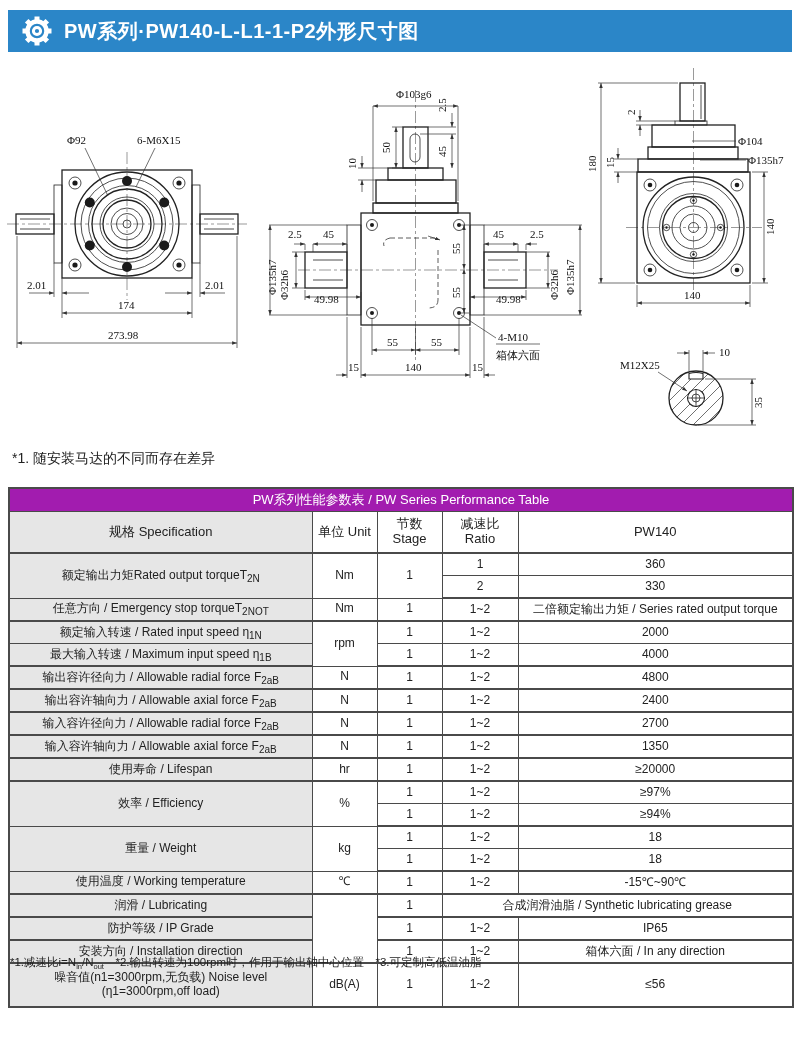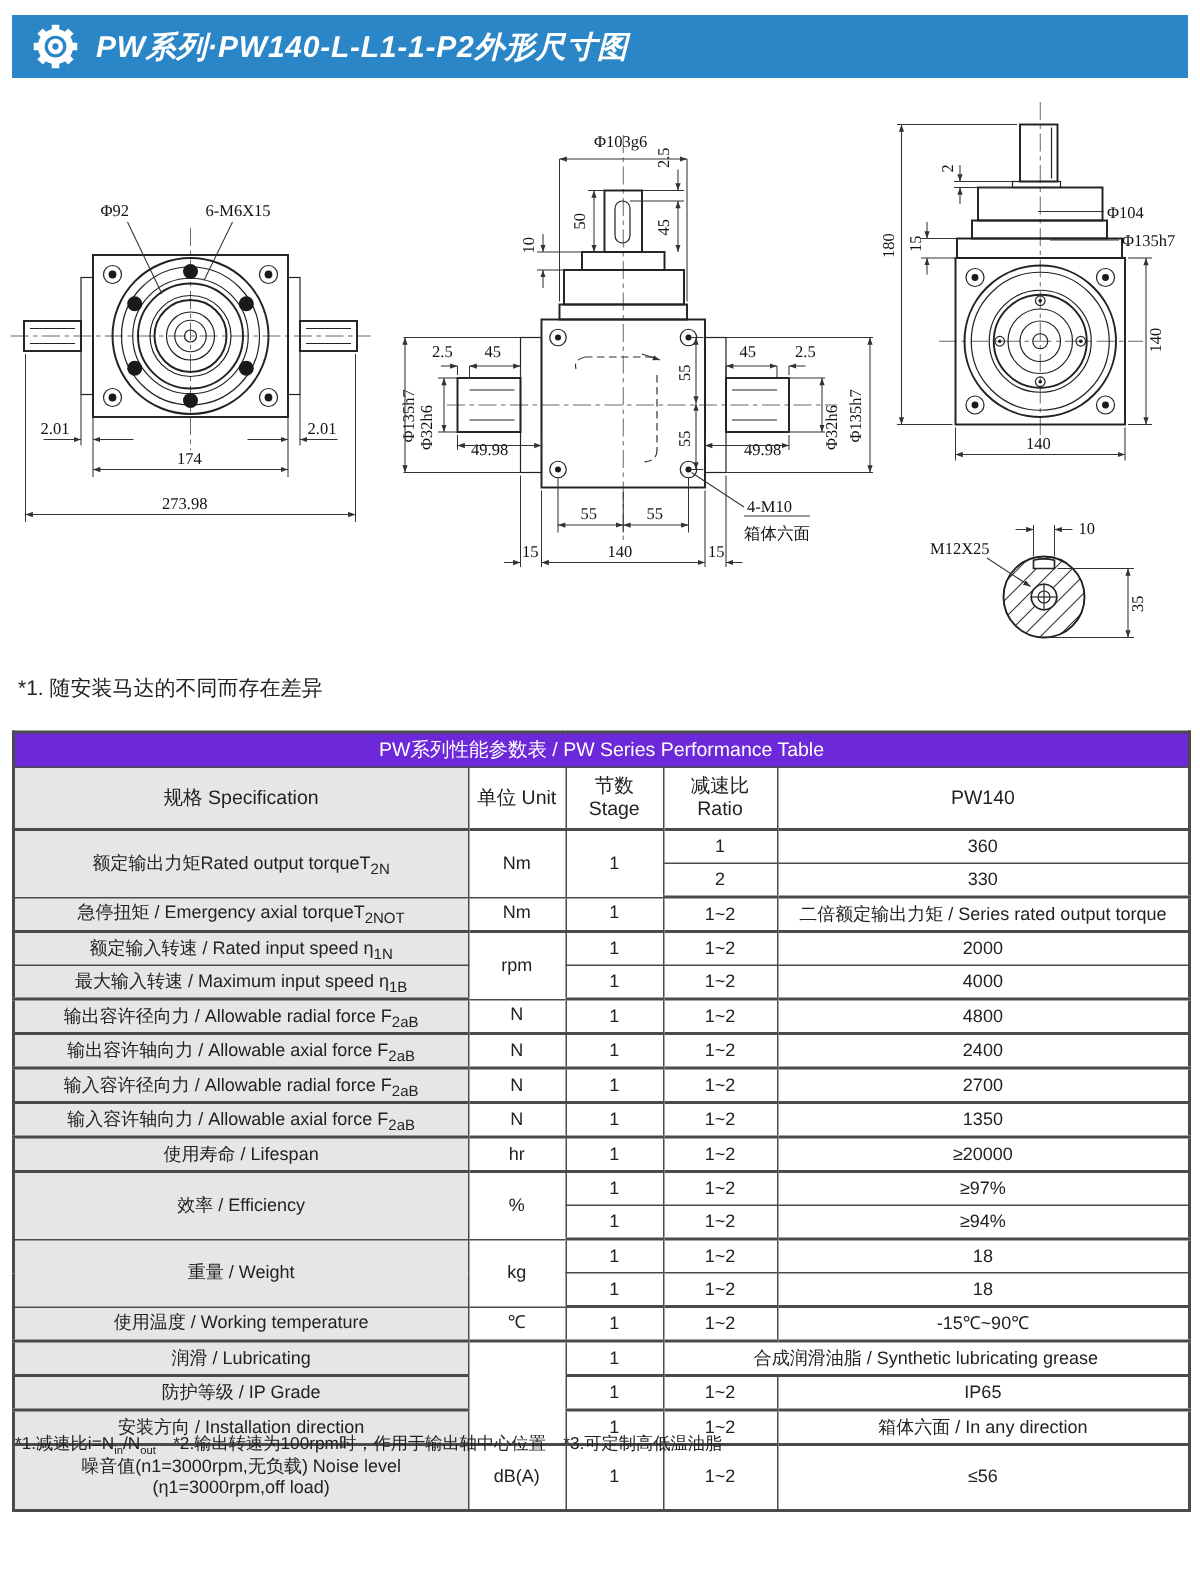--- a/index.html
+++ b/index.html
@@ -1,38 +1,38 @@
 <!DOCTYPE html>
 <html><head>
 <meta charset="utf-8">
 <style>
   html,body{margin:0;padding:0;}
   body{width:800px;height:1050px;background:#fff;position:relative;font-family:"Liberation Sans",sans-serif;color:#222;}
   
   .hdr{position:absolute;left:8px;top:10px;width:784px;height:42px;background:#2b86c8;color:#fff;
        display:flex;align-items:center;gap:10px;padding-left:12px;box-sizing:border-box;}
-  .hdr .title{font-size:20px;font-weight:bold;letter-spacing:.5px;font-style:italic;}
+  .hdr .title{font-size:20px;font-weight:bold;letter-spacing:.5px;}
   
   svg.draw{position:absolute;overflow:visible;}
   .o{fill:none;stroke:#222;stroke-width:1.3;}
   .t{fill:none;stroke:#222;stroke-width:0.8;}
   .w{fill:#fff;stroke:#222;stroke-width:1.1;}
   .d{stroke:#333;stroke-width:0.7;fill:none;}
   .cl{stroke:#555;stroke-width:0.6;stroke-dasharray:12 3 3 3;fill:none;}
   .dash{stroke:#333;stroke-width:0.8;stroke-dasharray:5 3;fill:none;}
   .bolt{fill:#1a1a1a;stroke:none;}
   text.dim{font:11px "Liberation Serif",serif;fill:#111;}
   text.cn{font:11px "Liberation Sans",sans-serif;fill:#111;}
   .note{position:absolute;left:12px;top:430px;font-size:14px;color:#222;margin-top:20px;}
   
   table.ptable{position:absolute;left:8px;top:487px;width:784px;border-collapse:collapse;table-layout:fixed;
        border:2px solid #4a4a4a;color:#222;}
   .ptable td{border:1px solid #4a4a4a;text-align:center;vertical-align:middle;font-size:12px;
        height:21px;padding:0 2px;line-height:1.15;}
-  .ptable td.ttl{background:#6d28d9;color:#fff;font-size:13px;height:22px;}
+  .ptable td.ttl{background:#a21caf;color:#fff;font-size:13px;height:22px;}
   .ptable tr.hd td{height:40px;font-size:13px;}
   .ptable td.spec{background:#e6e6e6;}
   .ptable tr.ge td{border-bottom-width:2px;}
   .ptable tr.tall td{height:42px;}
   .ptable sub{font-size:10px;line-height:0;}
   .fnote{position:absolute;left:10px;top:955px;font-size:11.5px;color:#222;}
   .fnote sub{font-size:7.5px;}
 </style>
 </head>
 <body>
@@ -411,21 +411,21 @@
     <td rowspan="2">Nm</td>
     <td rowspan="2">1</td>
     <td>1</td>
     <td>360</td>
   </tr>
   <tr class="ge">
     <td>2</td>
     <td>330</td>
   </tr>
   <tr class="ge">
-    <td class="spec"><span>急停扭矩 / Emergency axial torqueT</span><sub>2NOT</sub></td>
+    <td class="spec"><span>任意方向 / Emergency stop torqueT</span><sub>2NOT</sub></td>
     <td>Nm</td>
     <td>1</td>
     <td>1~2</td>
     <td>二倍额定输出力矩 / Series rated output torque</td>
   </tr>
   <tr>
     <td class="spec"><span>额定输入转速 / Rated input speed η</span><sub>1N</sub></td>
     <td rowspan="2">rpm</td>
     <td>1</td>
     <td>1~2</td>

